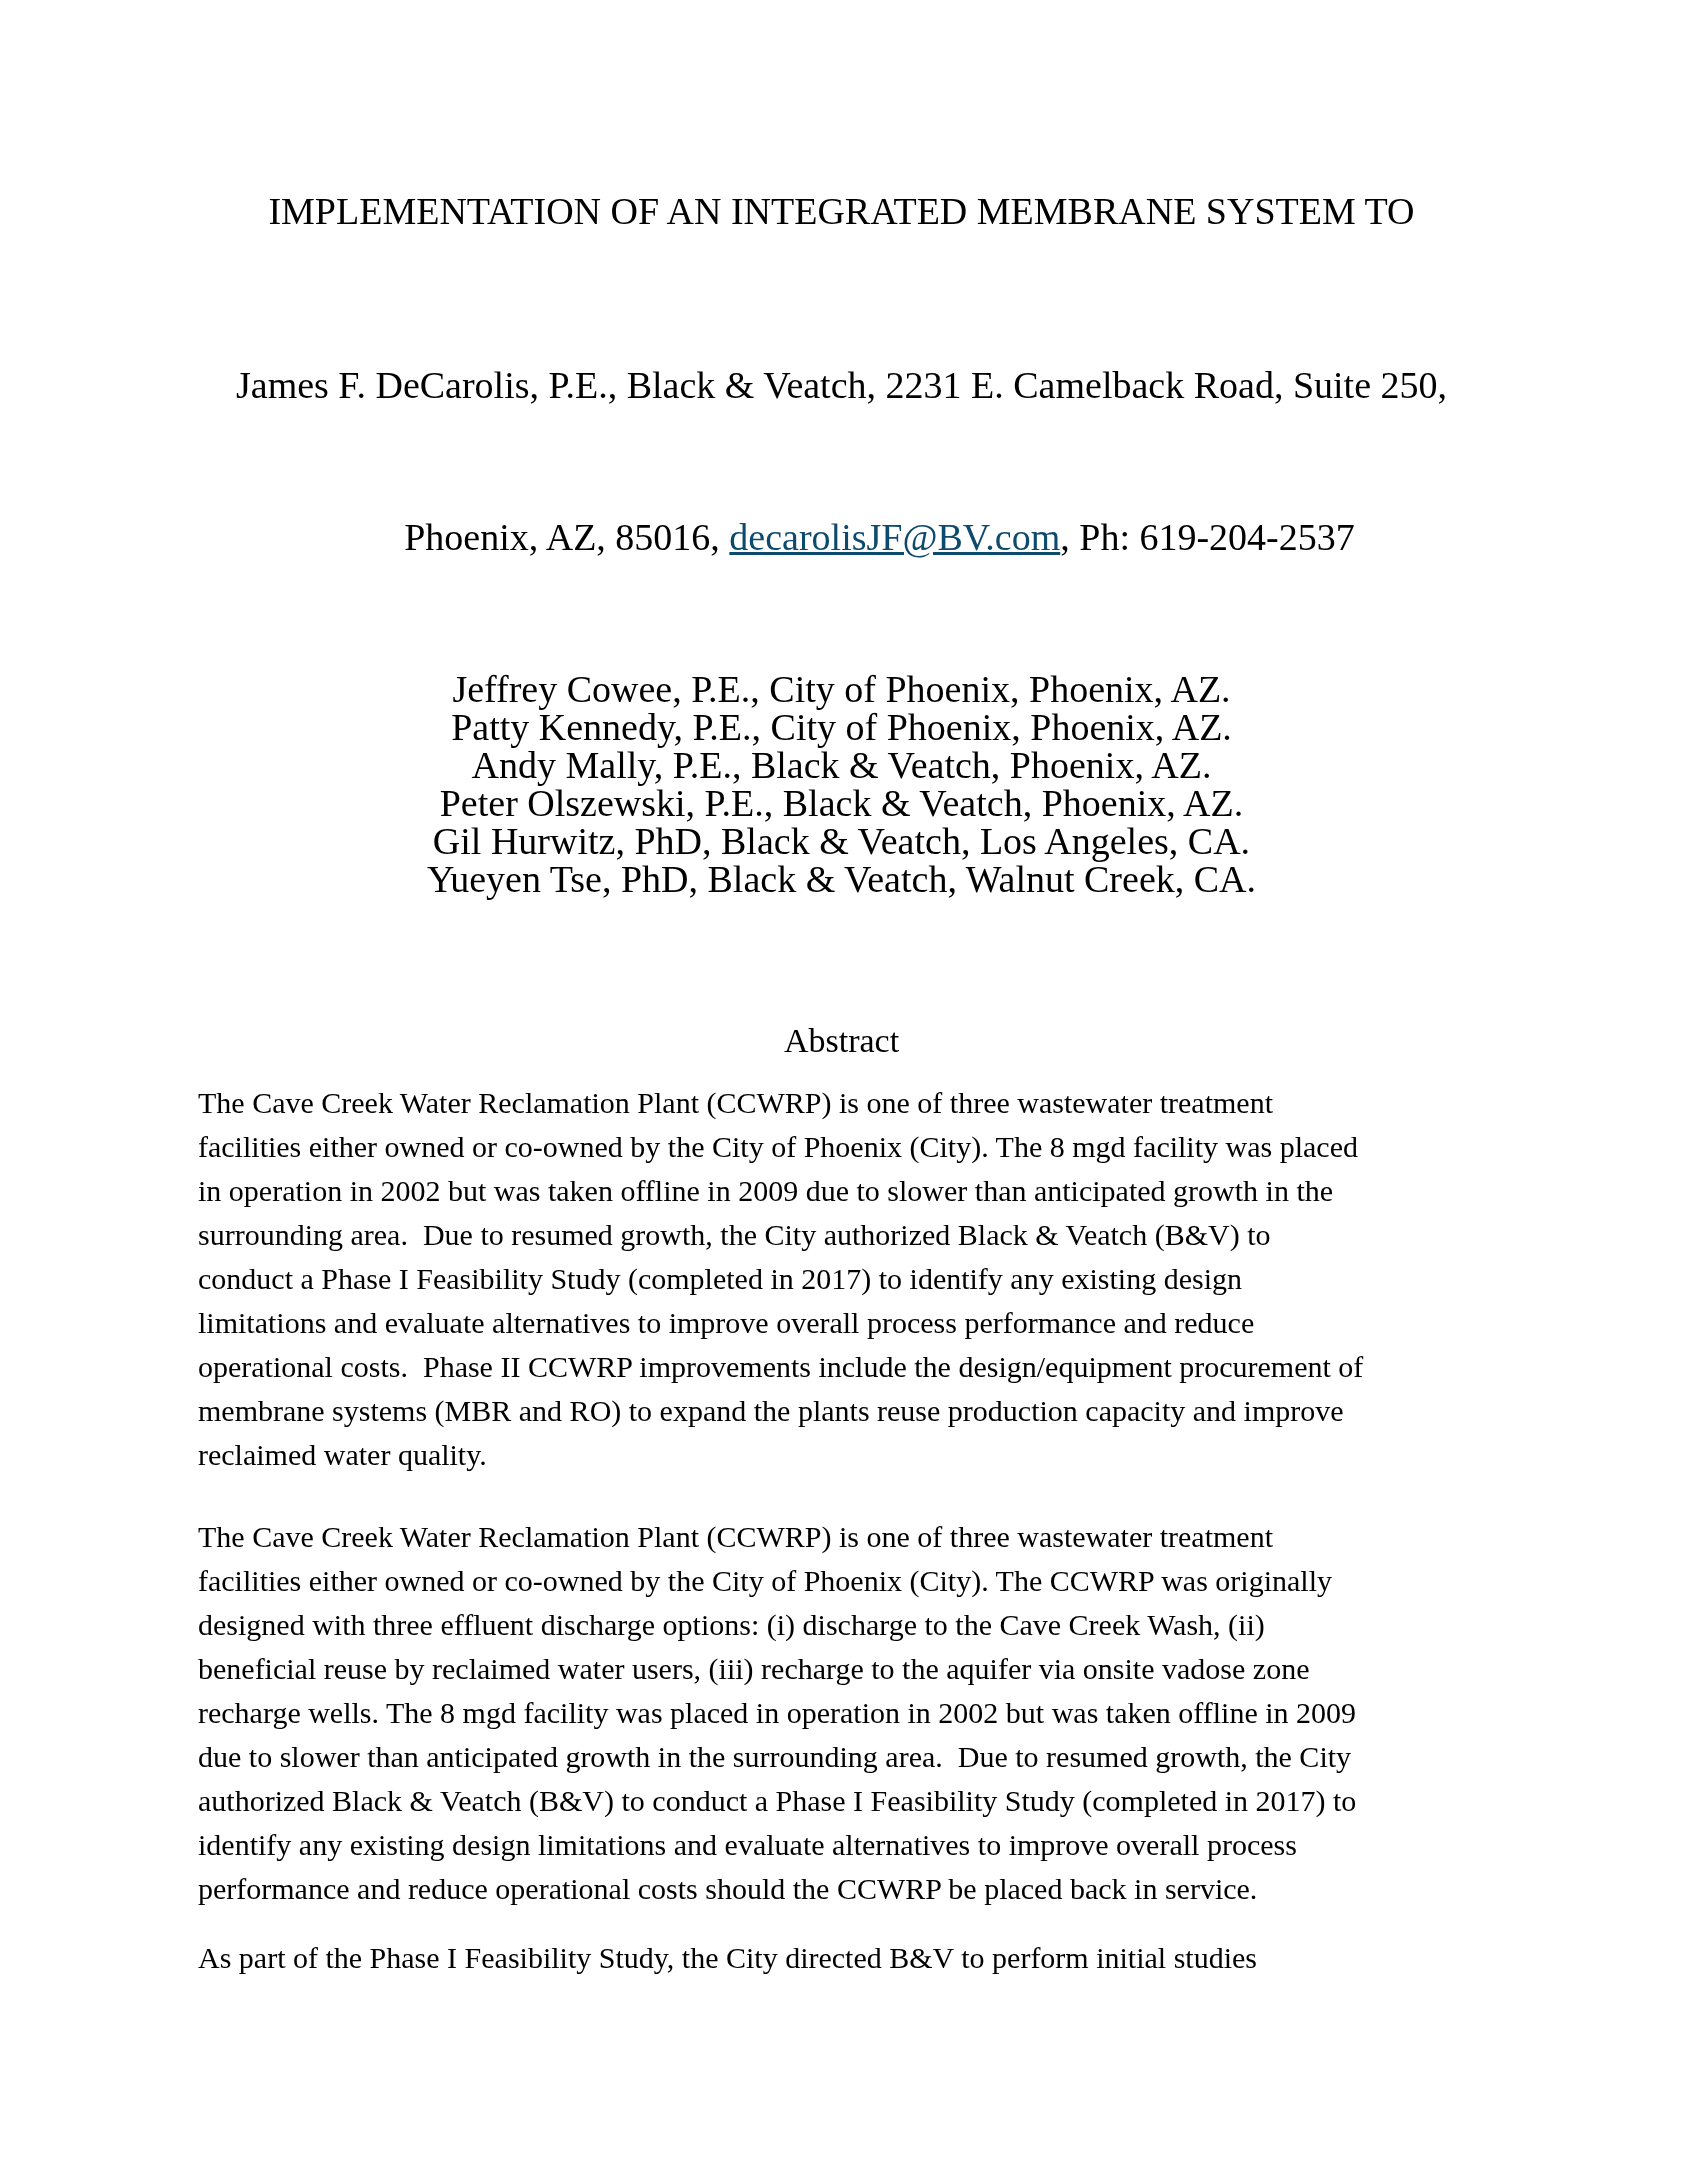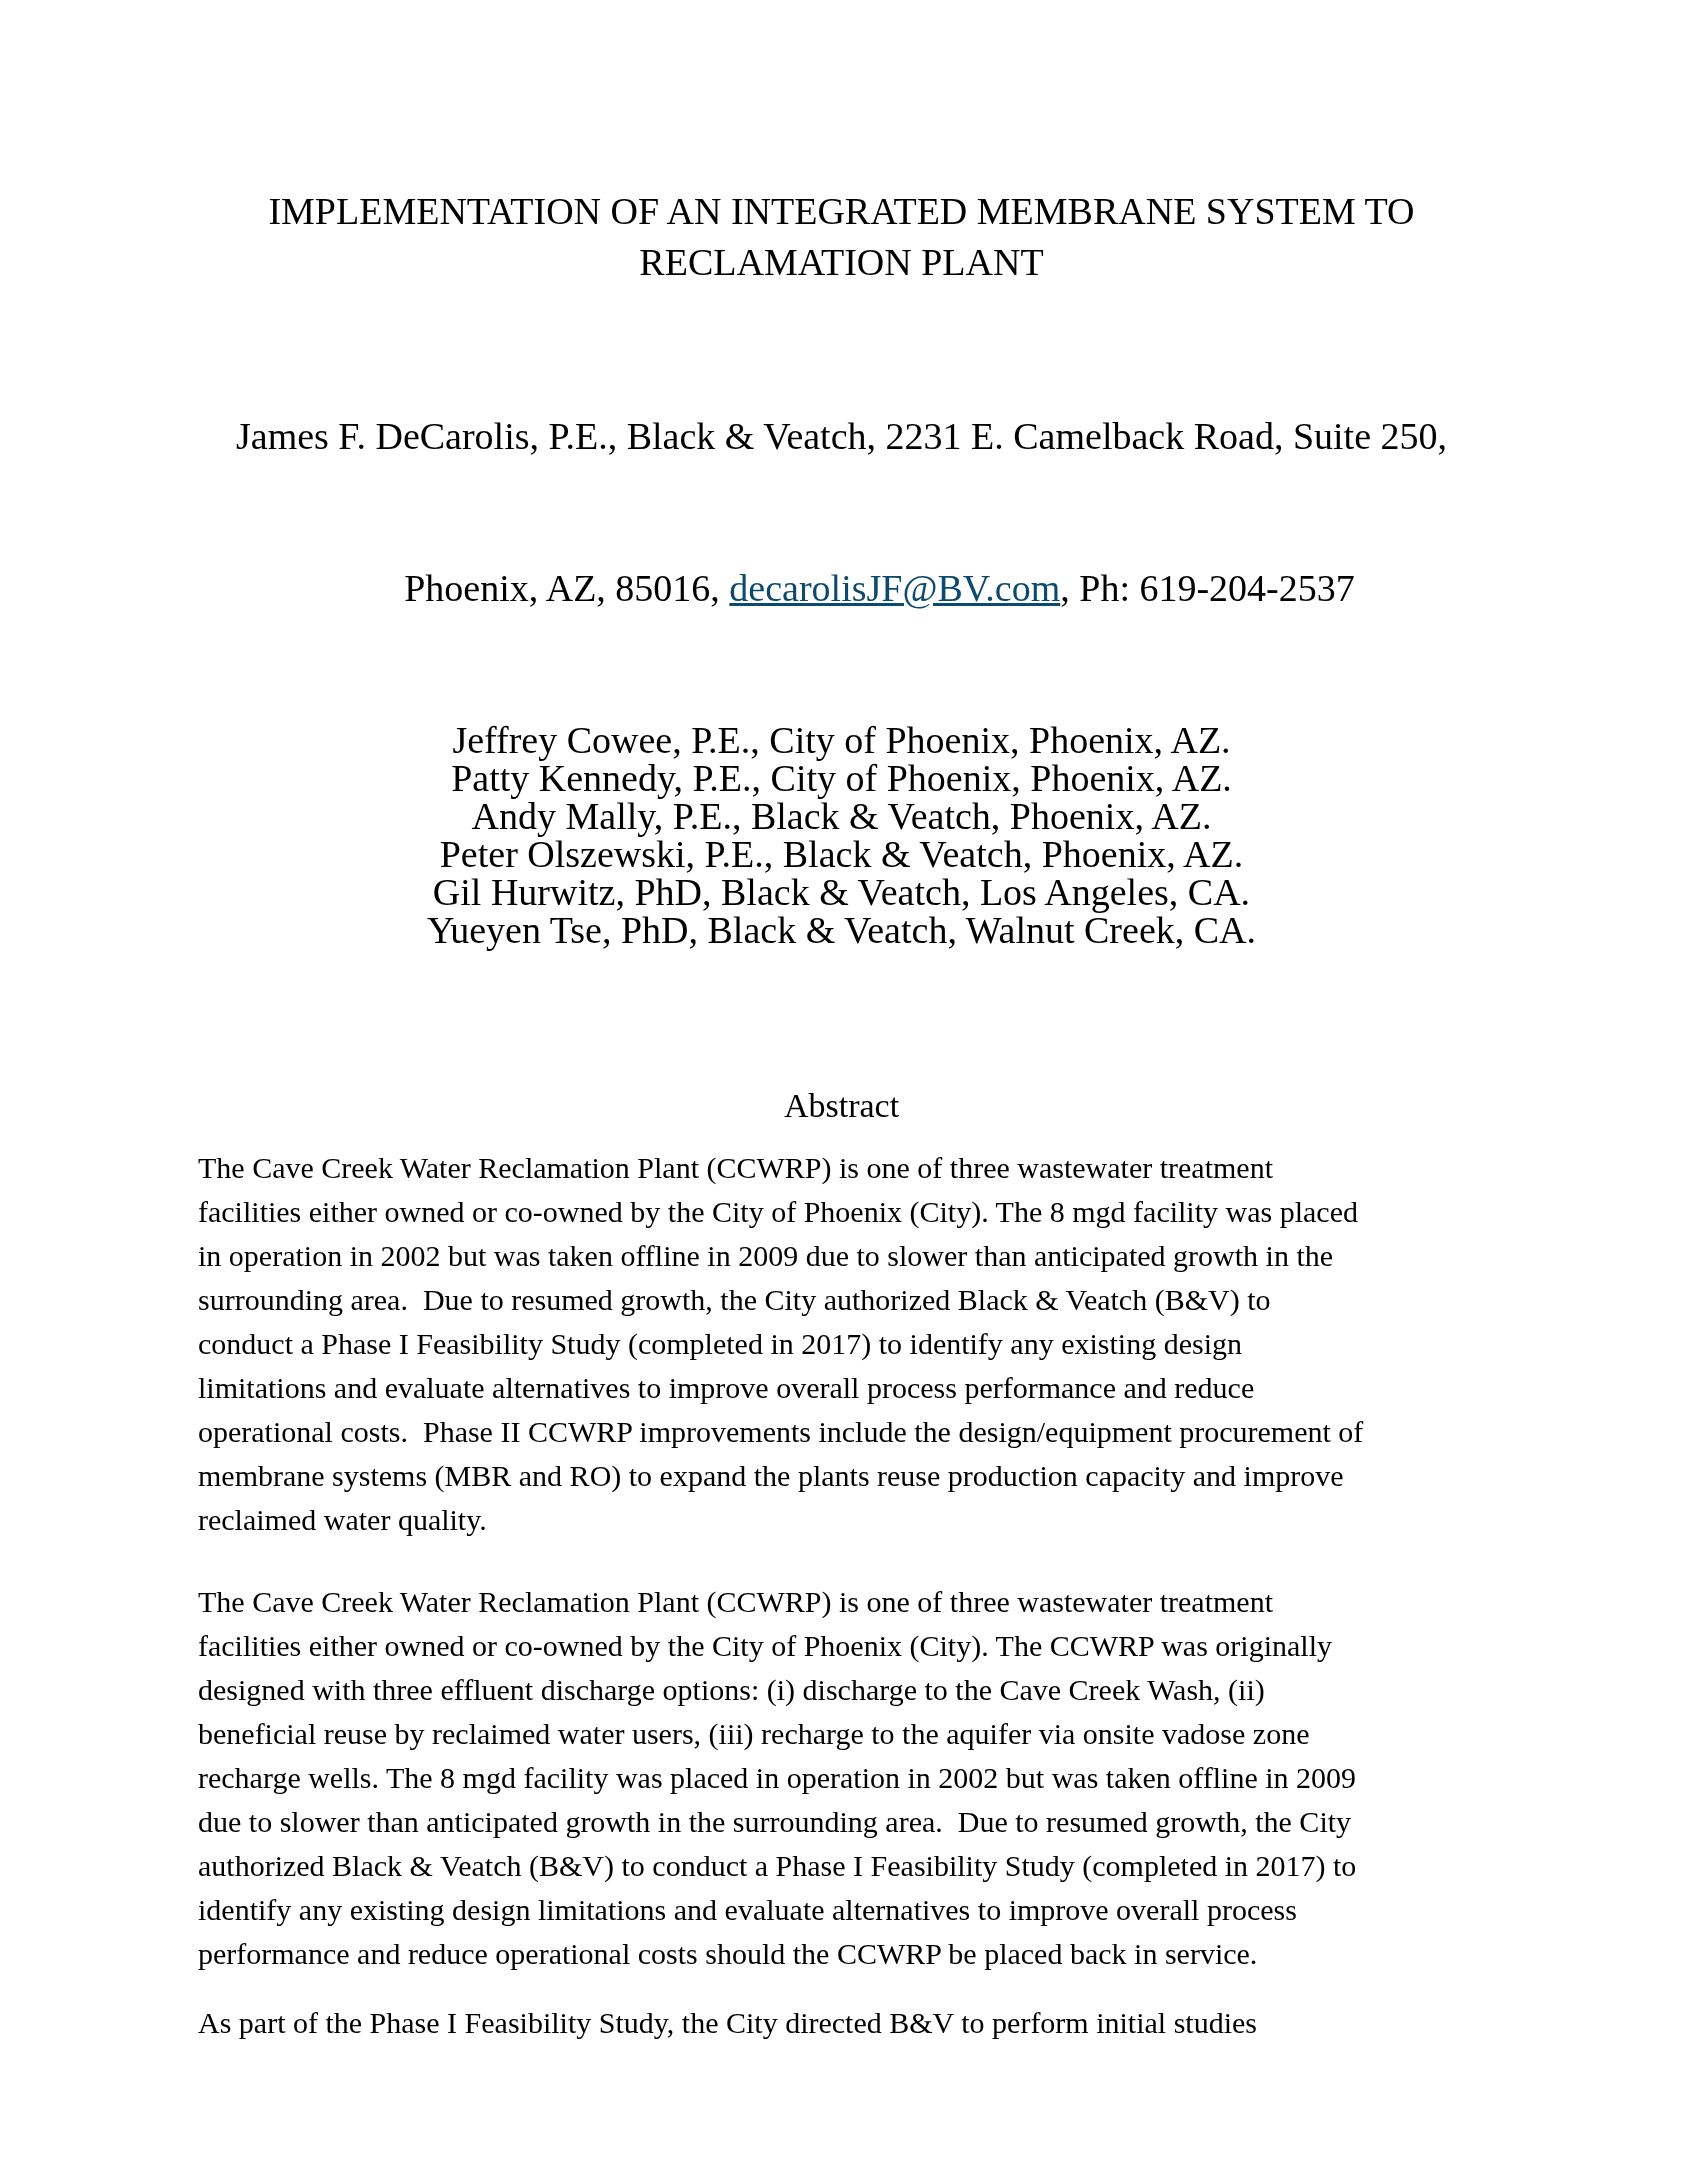--- a/index.html
+++ b/index.html
@@ -25,42 +25,41 @@
     text-align:center;
     font-size:38px;
     line-height:38px;
     white-space:pre-wrap;
   }
   .section-heading {
     text-align:center;
     font-size:34px;
     line-height:48px;
   }
-  .abstract-heading { margin-top:57px; }
+  .abstract-heading { margin-top:43px; }
   .background-heading { margin-top:36px; }
   .para {
     font-size:30px;
     line-height:44px;
     white-space:pre-wrap;
     text-align:left;
   }
   .abstract-para { margin-top:16px; }
   .bg-para1 { margin-top:38px; }
   .bg-para2 { margin-top:25px; }
   .email-link { color:#0c4a6e; text-decoration:underline; cursor:pointer; }
 </style>
 </head>
 <body>
 
 <div class="page">
   <div class="content">
 
     <div class="title">
         <div class="line">IMPLEMENTATION OF AN INTEGRATED MEMBRANE SYSTEM TO</div>
-        <div class="line">RECLAMATION PLANT</div>
       </div>
 
     <div class="authors">
       <div>James F. DeCarolis, P.E., Black &amp; Veatch, 2231 E. Camelback Road, Suite 250,</div>
       <div>
         <span>Phoenix, AZ, 85016, </span><a class="email-link">decarolisJF@BV.com</a><span>, Ph: 619-204-2537</span>
       </div>
       <div><div class="line">Jeffrey Cowee, P.E., City of Phoenix, Phoenix, AZ.</div><div class="line">Patty Kennedy, P.E., City of Phoenix, Phoenix, AZ.</div><div class="line">Andy Mally, P.E., Black &amp; Veatch, Phoenix, AZ.</div><div class="line">Peter Olszewski, P.E., Black &amp; Veatch, Phoenix, AZ.</div><div class="line">Gil Hurwitz, PhD, Black &amp; Veatch, Los Angeles, CA.</div><div class="line">Yueyen Tse, PhD, Black &amp; Veatch, Walnut Creek, CA.</div></div>
     </div>
 

